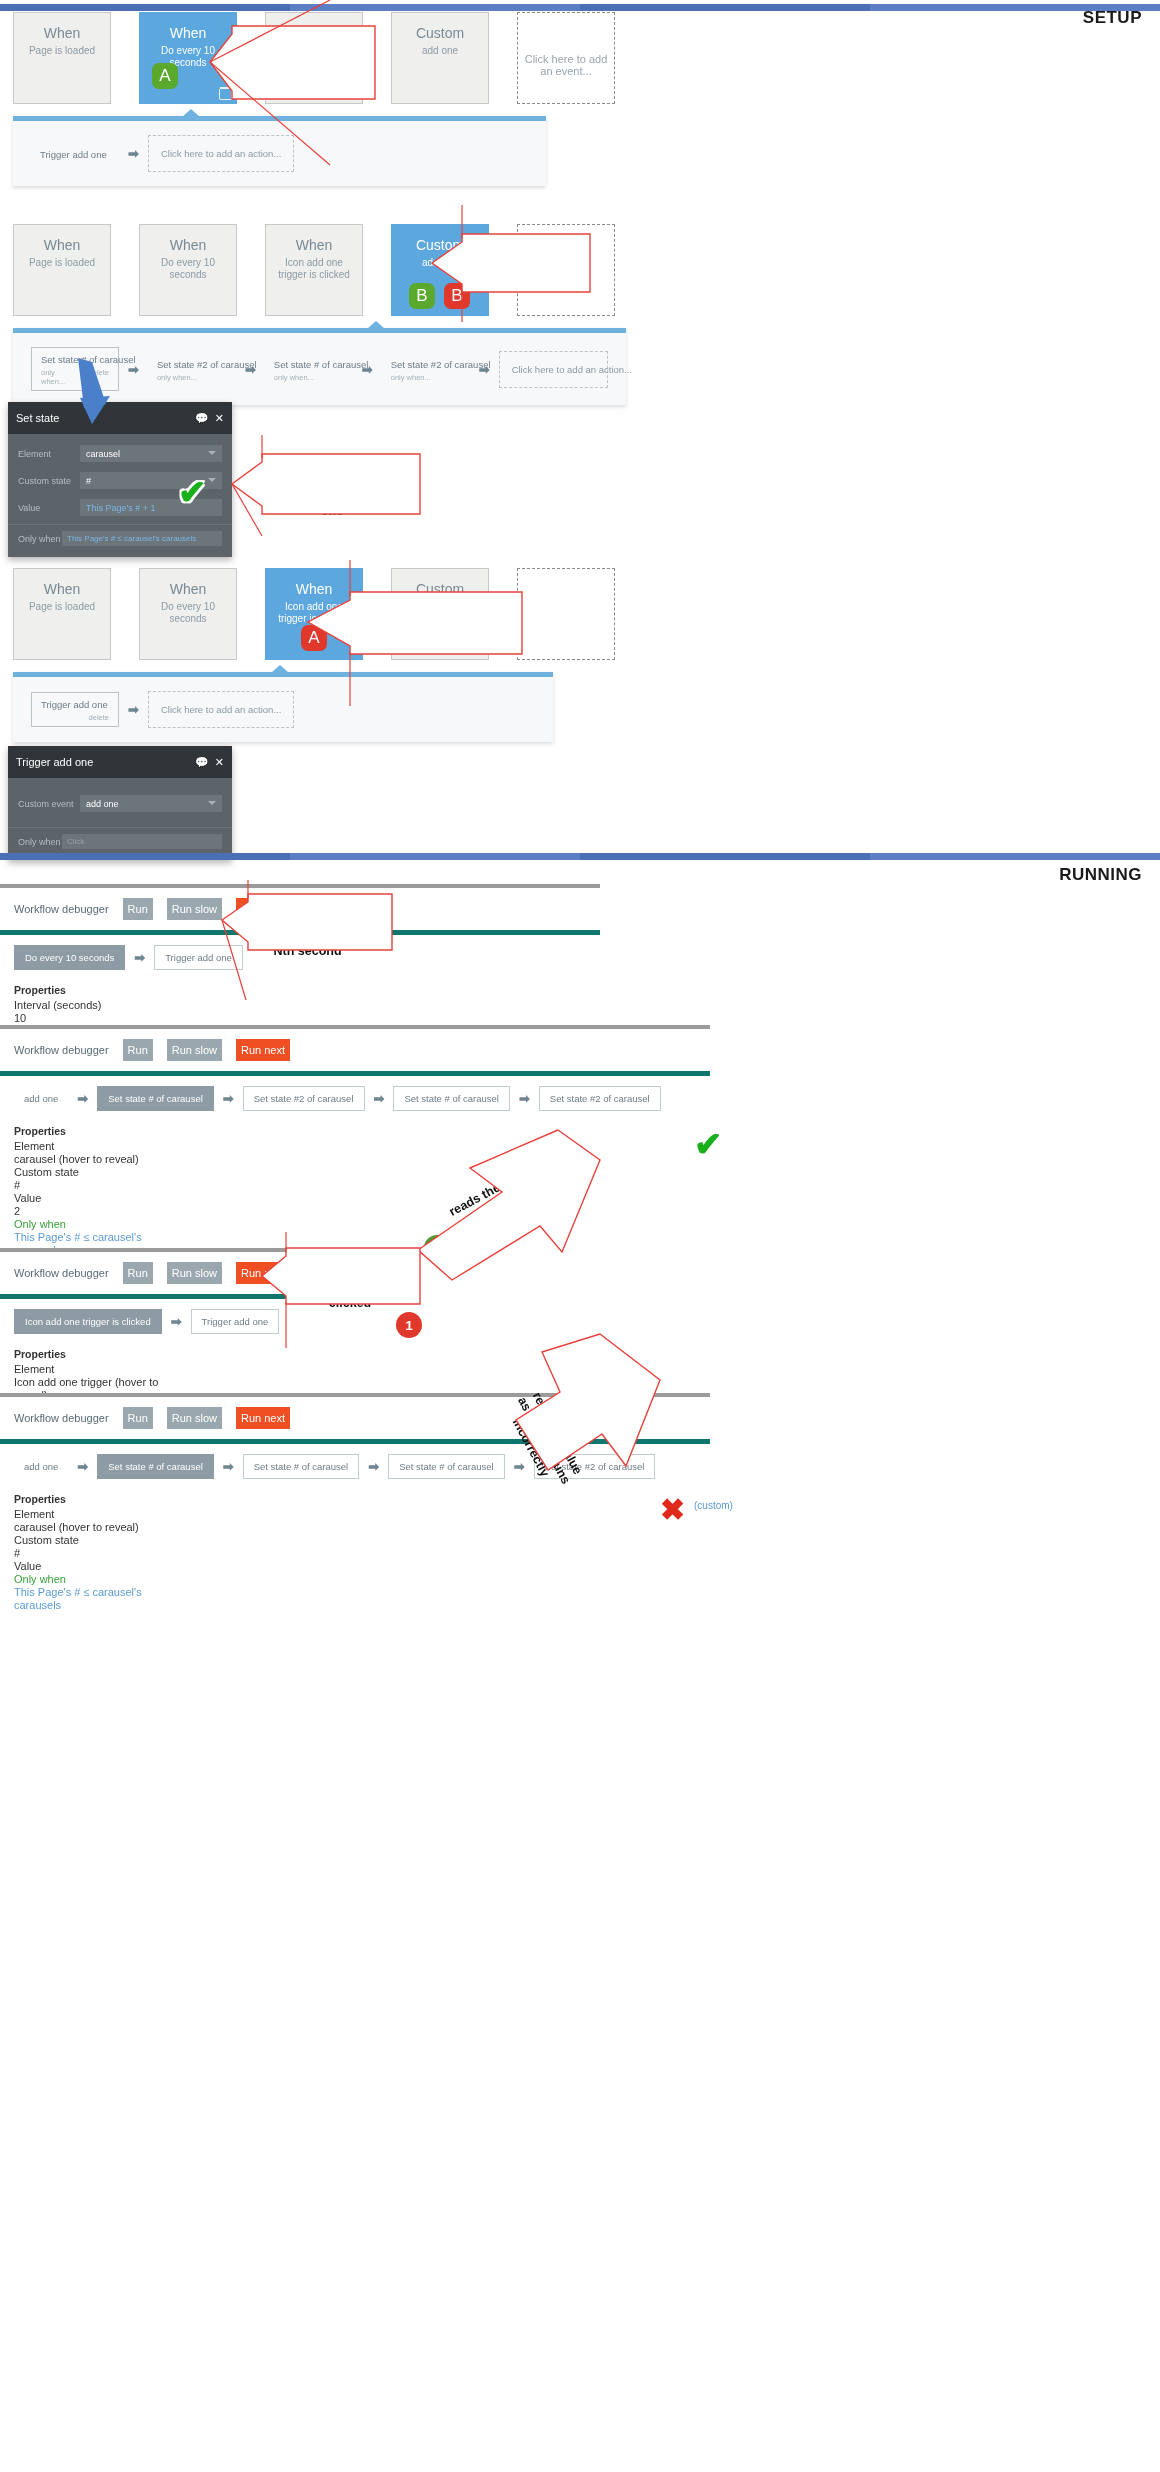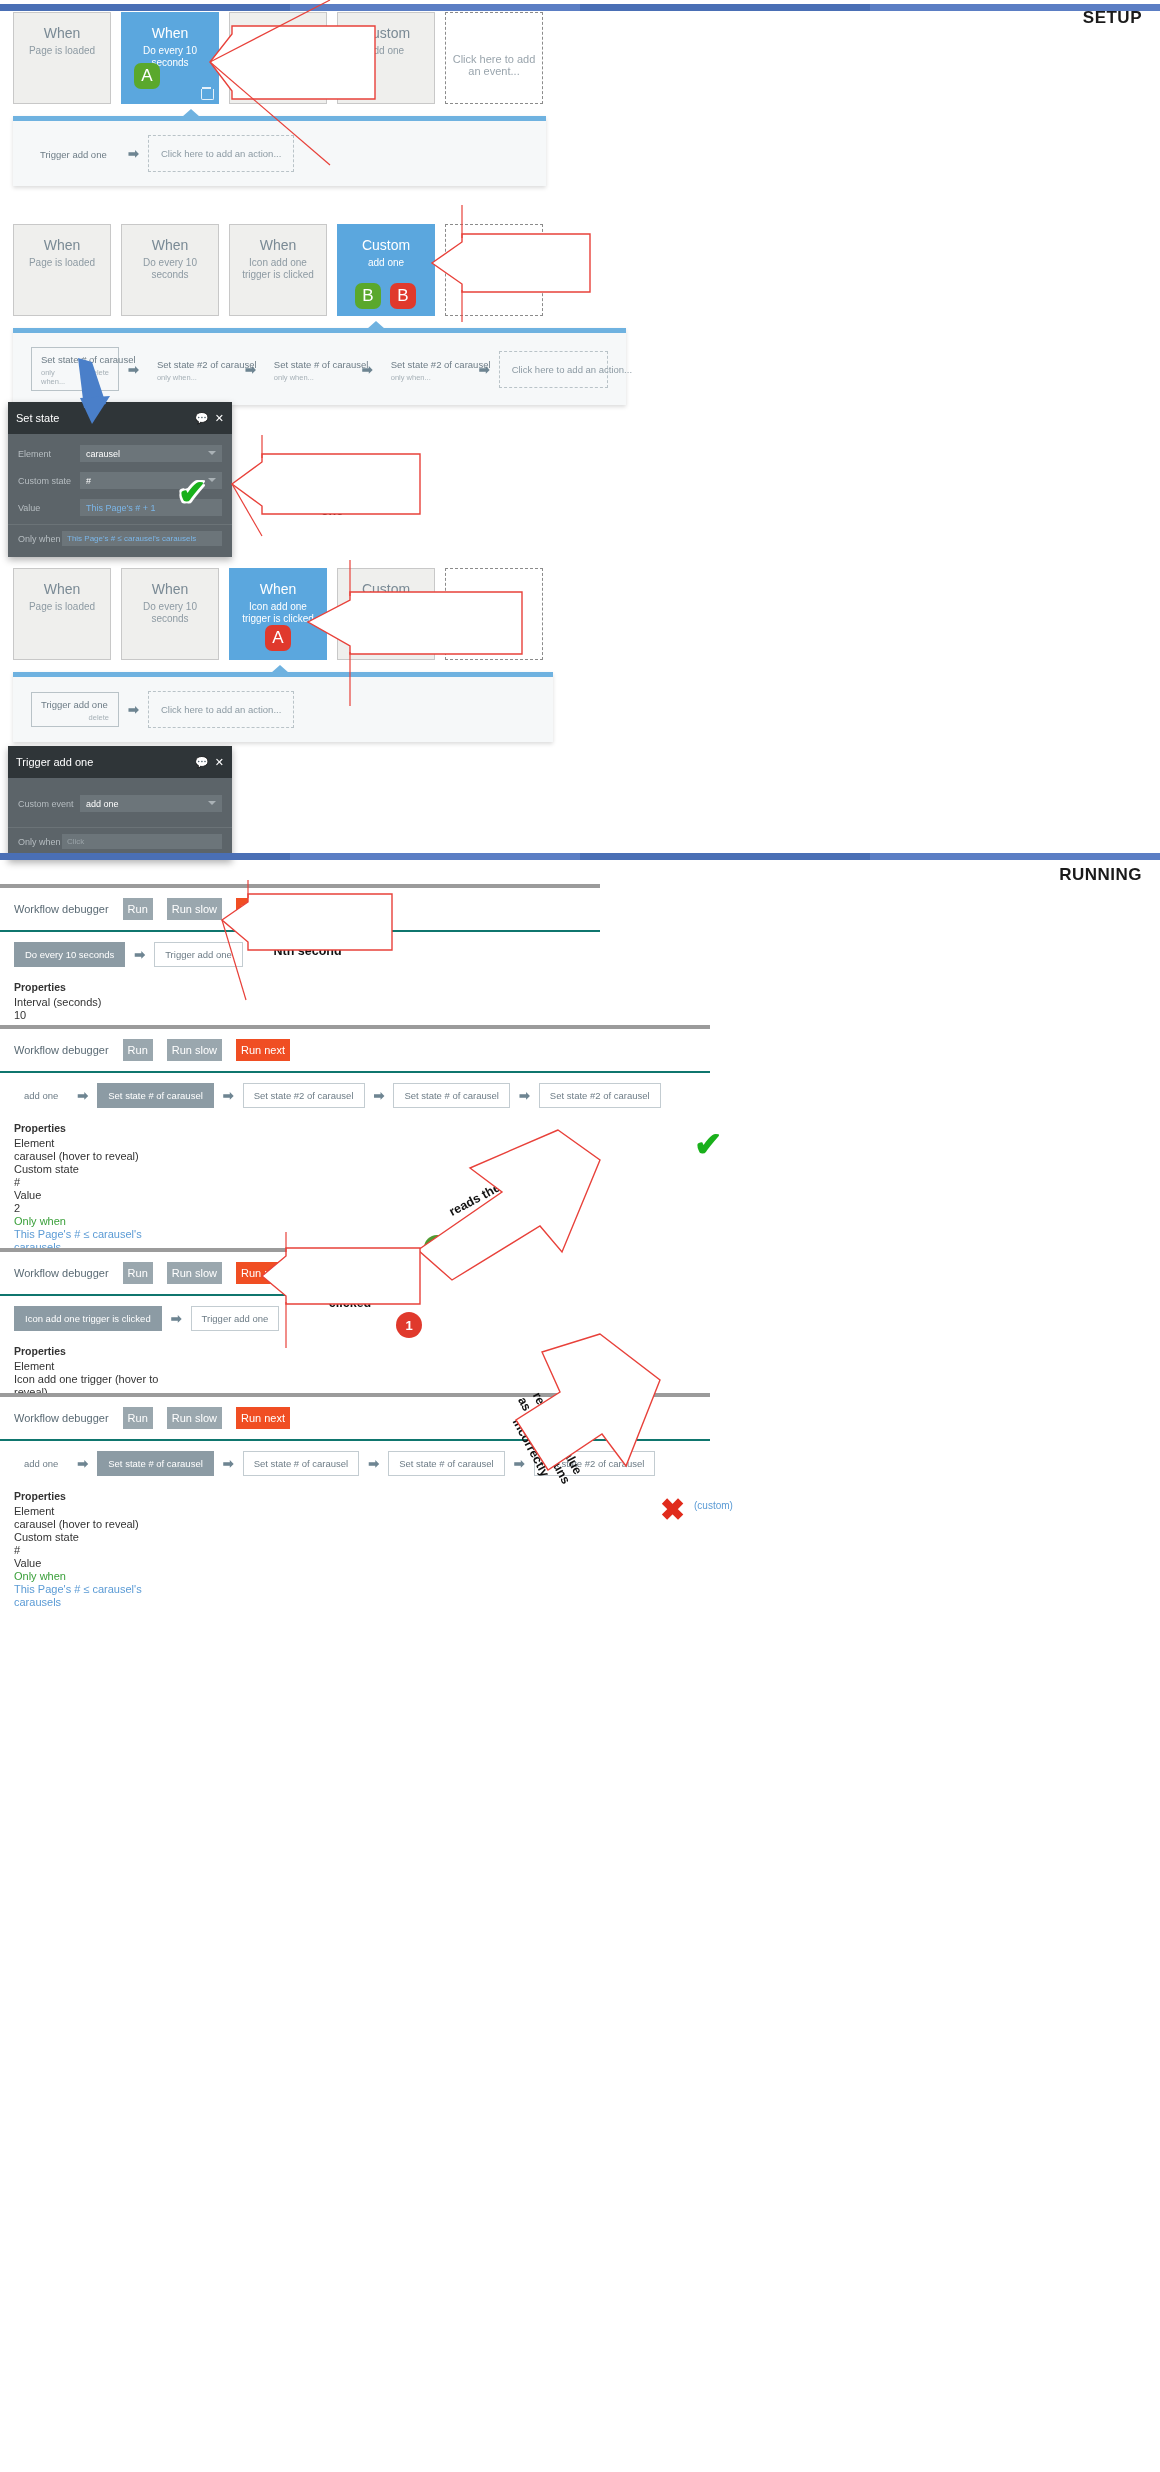--- a/index.html
+++ b/index.html
@@ -16,21 +16,21 @@
   .banner {
     position:absolute; left:0; width:1160px; height:7px;
     background:linear-gradient(90deg,#4a6fb5 0%,#4a6fb5 25%,#5b7ec4 25%,#5b7ec4 50%,#4a6fb5 50%,#4a6fb5 75%,#5b7ec4 75%);
   }
   .banner-label {
     position:absolute; right:18px; font-size:17px; font-weight:bold;
     color:#1a1a1a; letter-spacing:0.5px;
   }
 
   
-  .wf-cards { position:absolute; display:flex; gap:10px; }
+  .wf-cards { position:absolute; display:flex; gap:28px; }
   .wf-card {
     width:98px; height:92px; background:#efefed; border:1px solid #c8c8c8;
     position:relative; text-align:center; padding-top:12px;
   }
   .wf-card .t1 { font-size:14px; color:#7a8a95; line-height:16px; }
   .wf-card .t2 { font-size:10px; color:#8d9aa3; line-height:12px; margin-top:4px; padding:0 6px; }
   .wf-card.sel { background:#5ba7de; border-color:#5ba7de; }
   .wf-card.sel .t1, .wf-card.sel .t2 { color:#ffffff; }
   .wf-card.dashed { background:transparent; border:1px dashed #8b8b8b; }
   .wf-card.dashed .t2 { color:#9aa5ad; font-size:11px; padding-top:24px; }
@@ -91,21 +91,21 @@
   .dlg .sep { height:1px; background:#6b7377; margin:3px 0 0; }
   .dlg .onlyrow { display:flex; align-items:center; padding:6px 10px 9px; }
   .dlg .onlyrow .lbl { width:44px; }
   .dlg .onlyfld { flex:1; background:#6c757a; height:15px; display:flex; align-items:center;
     padding:0 5px; font-size:8px; color:#7bb6e8; }
   .dlg .onlyfld.empty { color:#9aa3a8; }
 
   
   .dbg { position:absolute; background:#ffffff; }
   .dbg .topline { height:4px; background:#9b9b9b; }
-  .dbg .bar { display:flex; align-items:center; padding:10px 14px; gap:14px; border-bottom:2px solid #0f766e;}
+  .dbg .bar { display:flex; align-items:center; padding:10px 14px; gap:14px; border-bottom:5px solid #0f766e;}
   .dbg .bar .name { font-size:11px; color:#5a6a74; flex:0 0 auto; }
   .btn { font-size:11px; color:#fff; padding:5px 5px; border:none; }
   .btn.grey { background:#9aa7ae; }
   .btn.red  { background:#f04e23; }
   .chain { display:flex; align-items:center; padding:10px 14px; gap:9px; }
   .chip { font-size:9.5px; color:#6d7c86; border:1px solid #c3ccd1; padding:6px 10px; background:#fff; white-space:nowrap;}
   .chip.active { background:#8c9ba4; color:#fff; border-color:#8c9ba4; }
   .chip.plain { border:none; }
   .props { padding:4px 14px 10px; }
   .props .h { font-size:10.5px; font-weight:bold; color:#333; margin-bottom:3px; }

